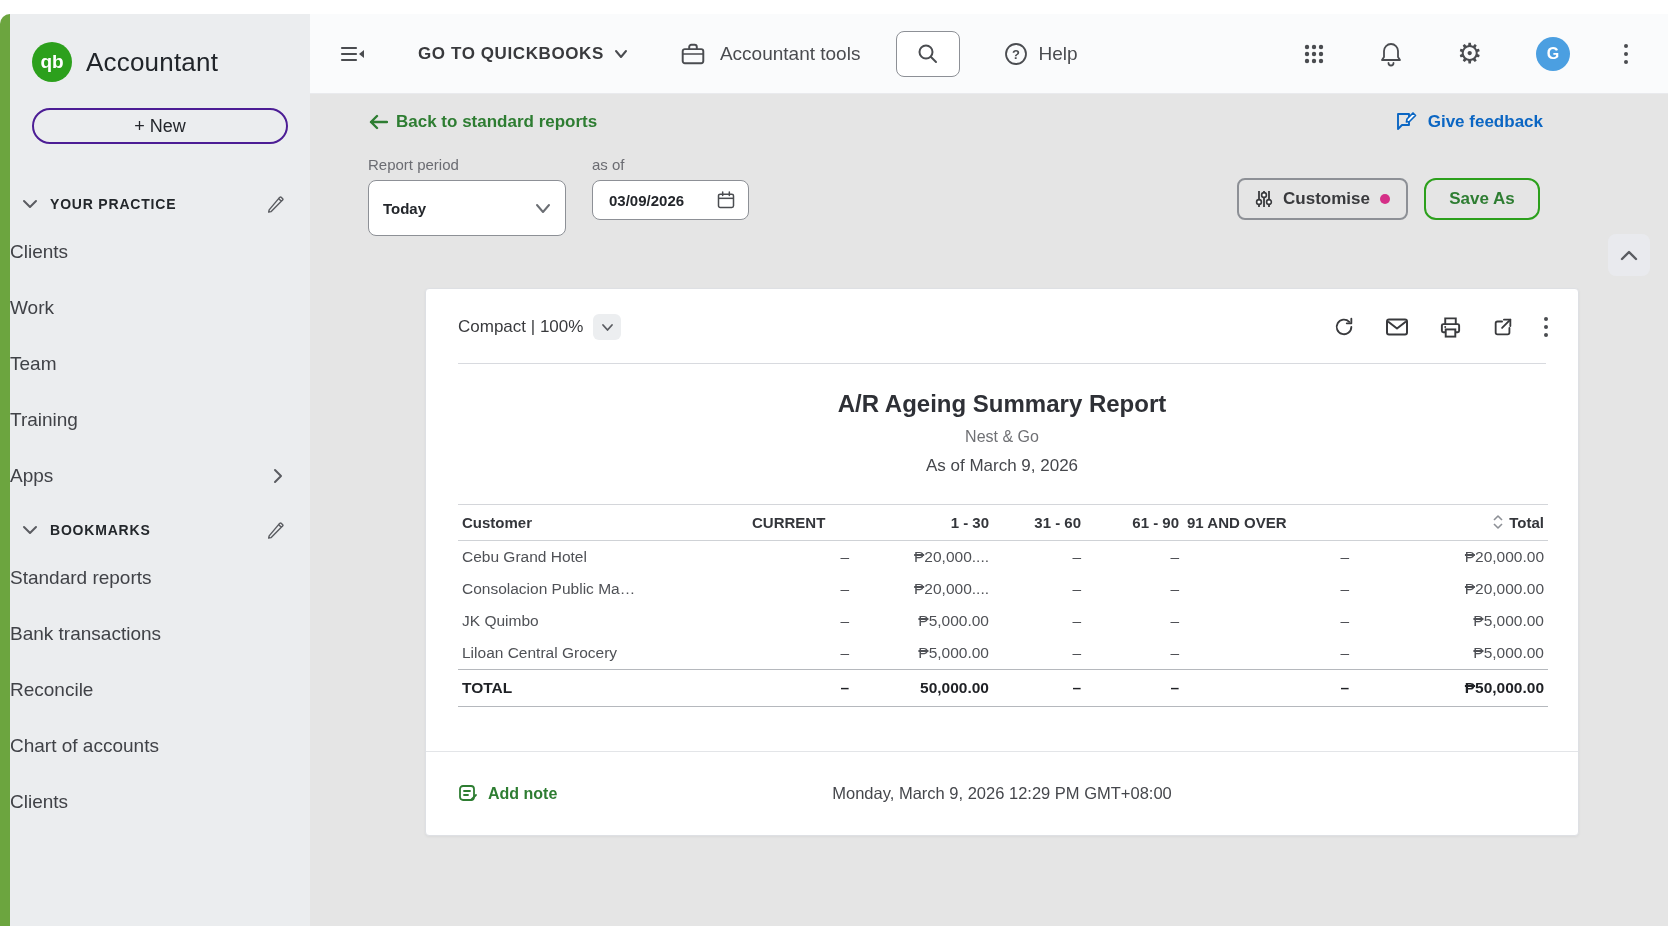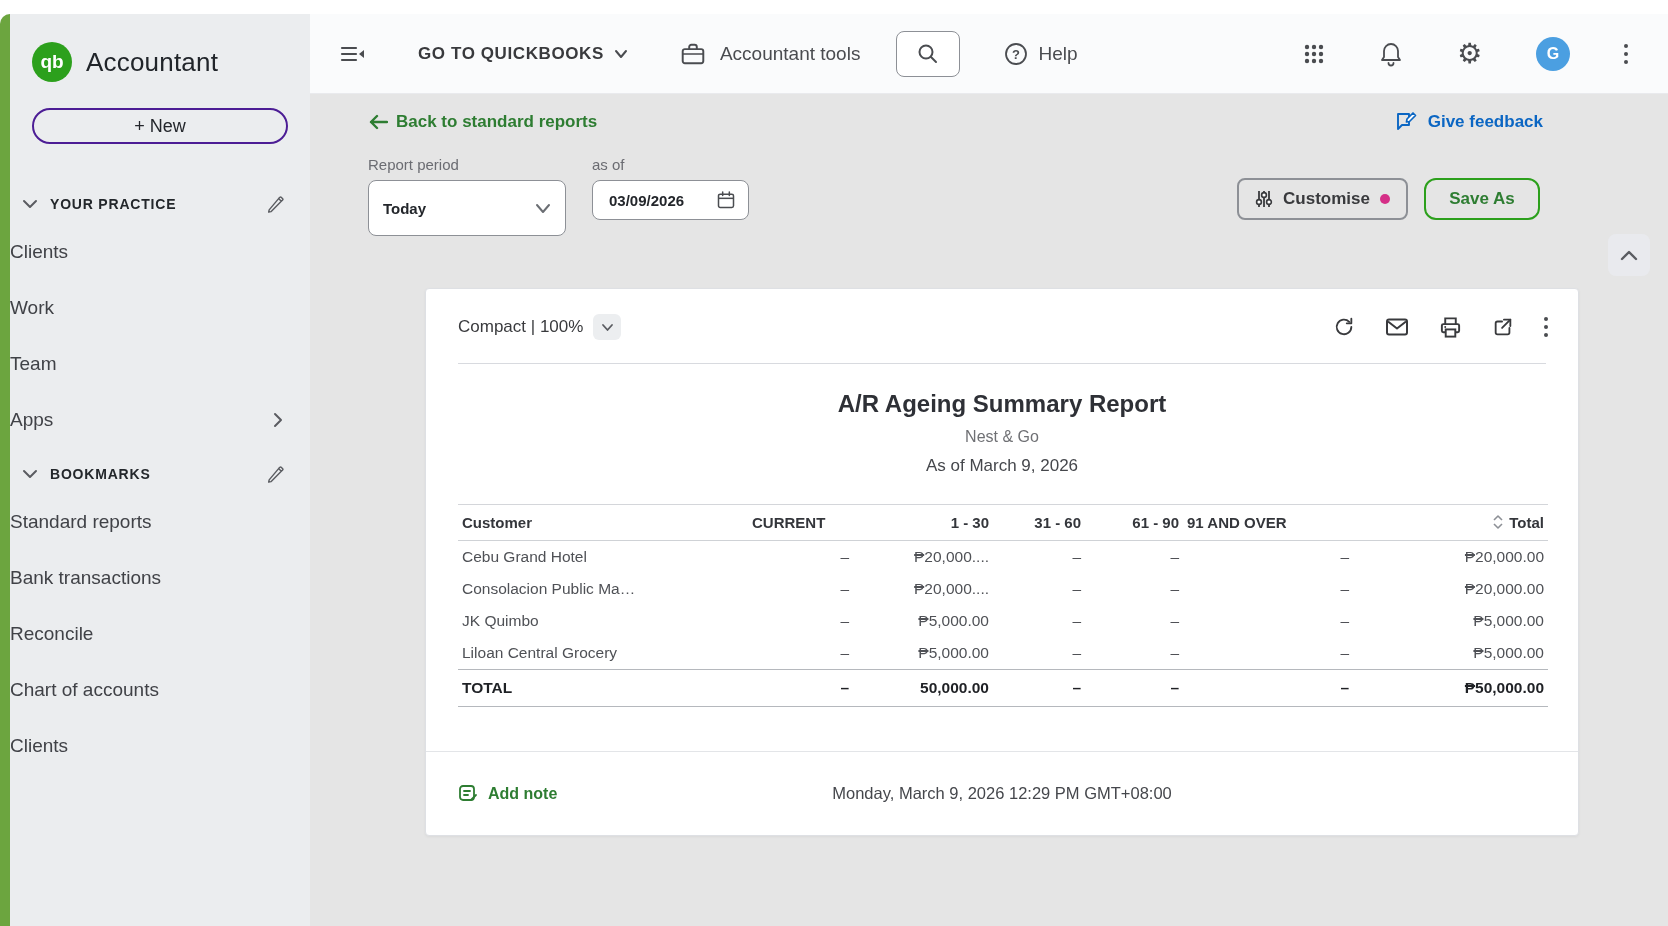--- a/index.html
+++ b/index.html
@@ -136,20 +136,23 @@
       <div class="nav-item">
           <span>Clients</span>
         </div>
       <div class="nav-item">
           <span>Work</span>
         </div>
       <div class="nav-item">
           <span>Team</span>
         </div>
       <div class="nav-item">
+          <span>Training</span>
+        </div>
+      <div class="nav-item">
         <span>Apps</span>
         <span class="spacer"></span>
         <span class="chev">
           <svg width="12" height="16" viewBox="0 0 12 16">
               <polyline points="3,2 9,8 3,14" fill="none" stroke="#5a5c61" stroke-width="2" stroke-linecap="round" stroke-linejoin="round"></polyline>
             </svg>
         </span>
       </div>
 
       <div class="section-head second">

